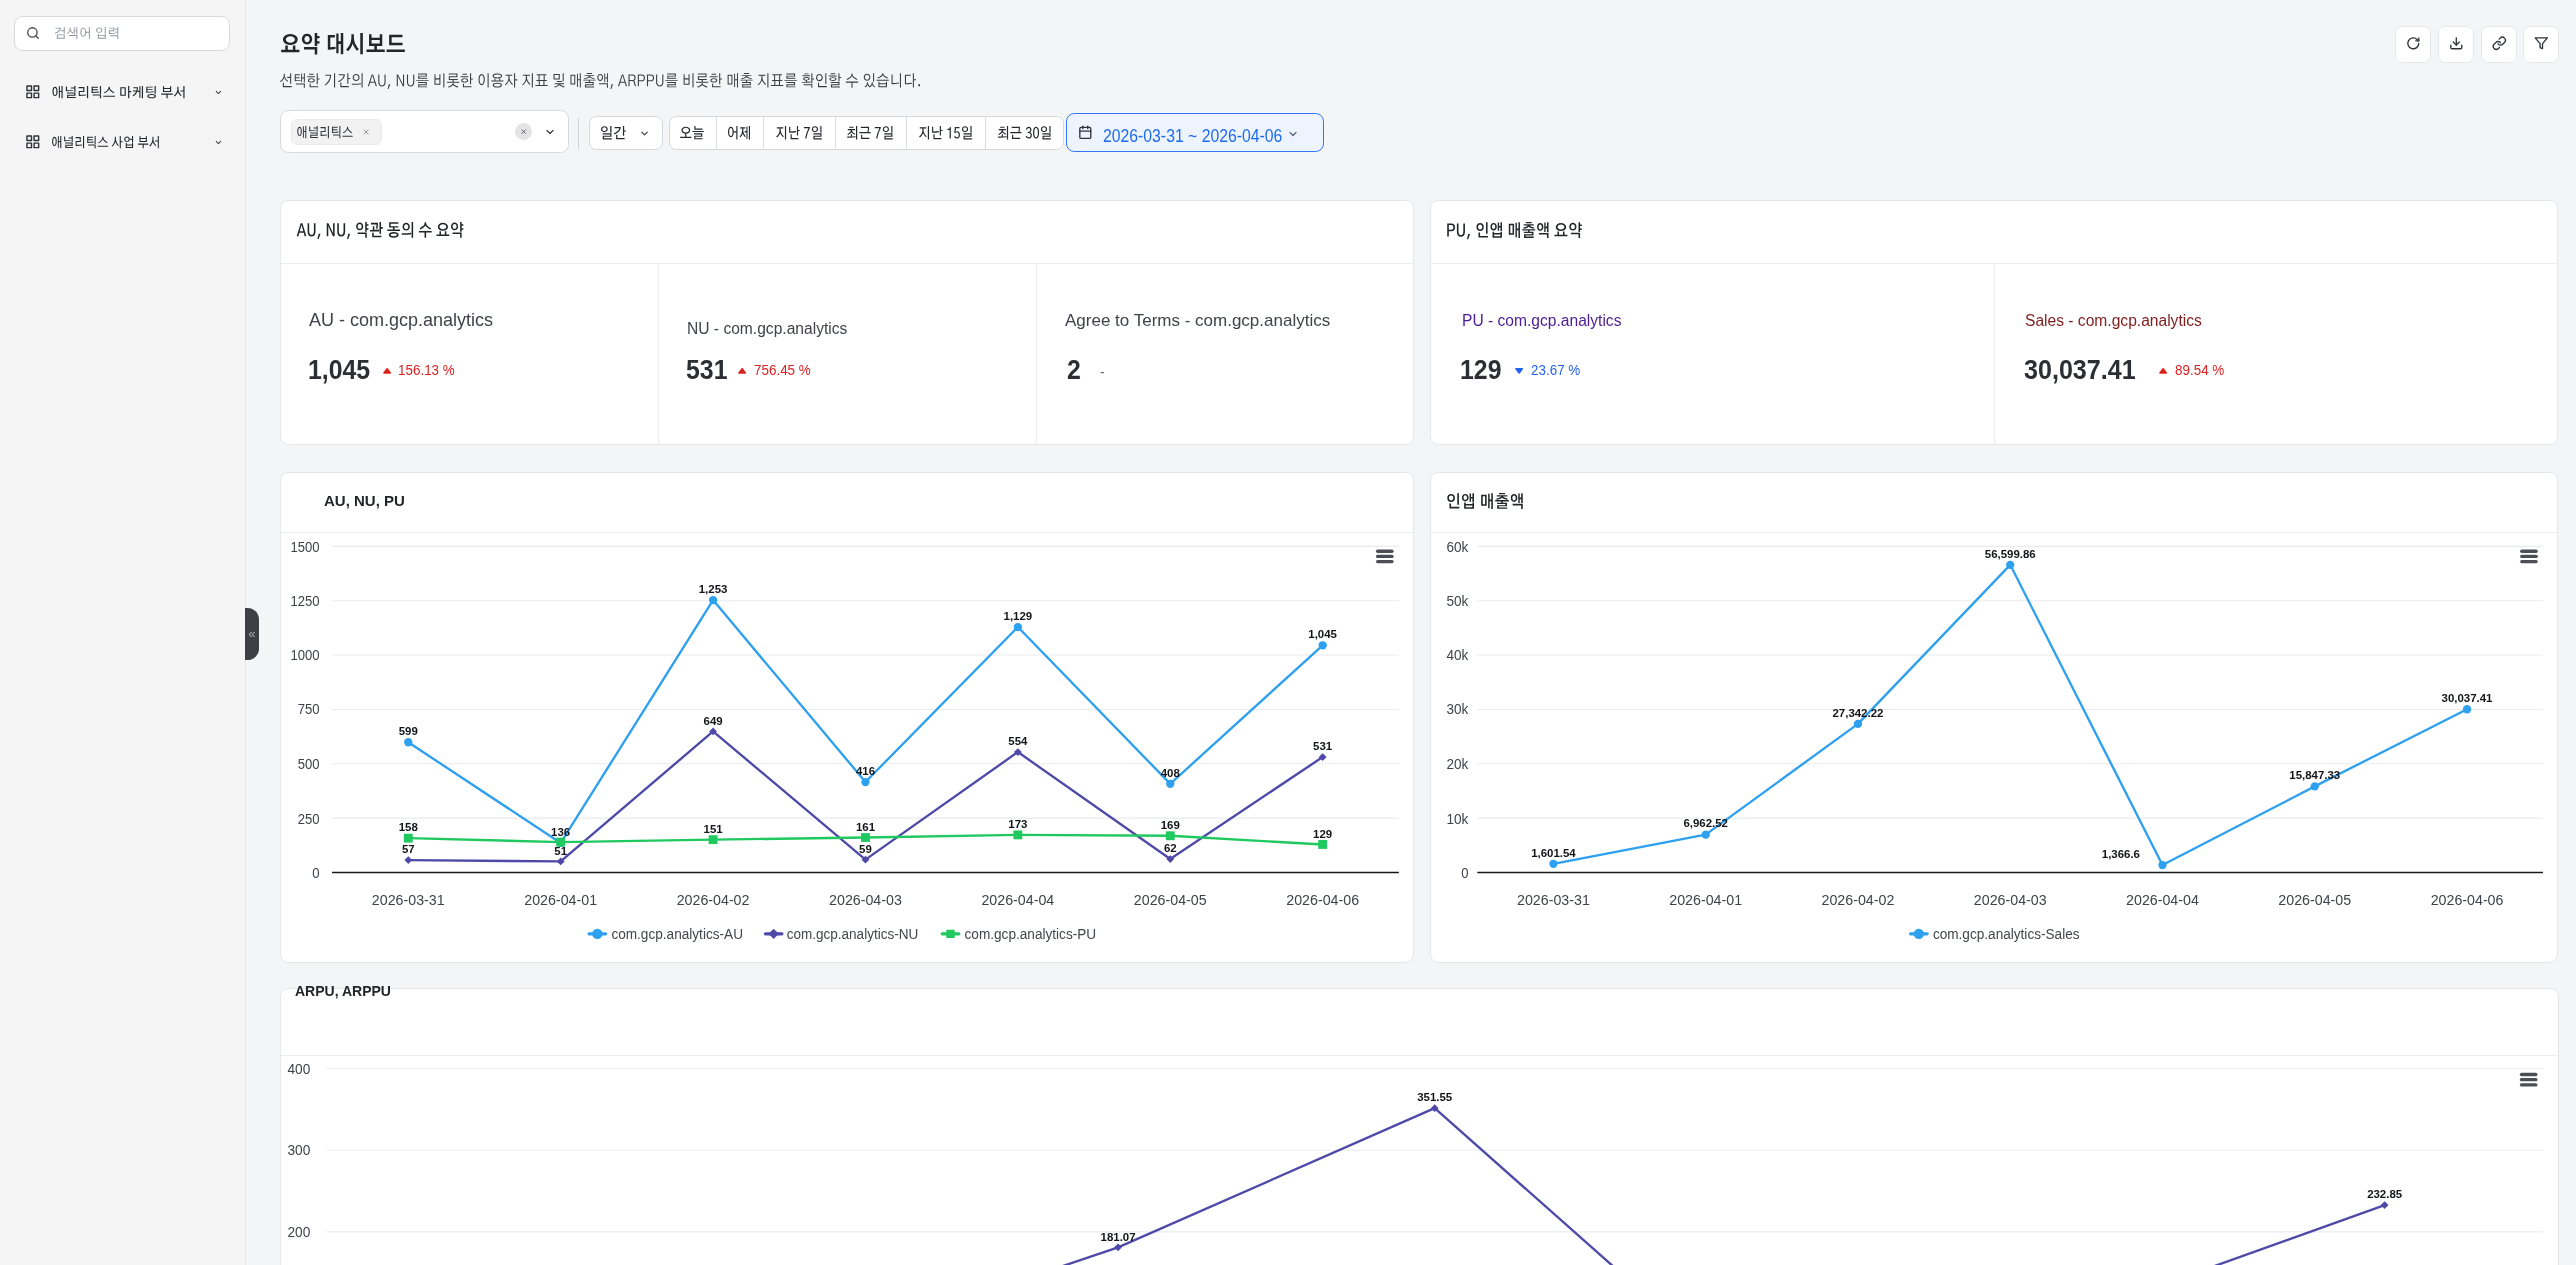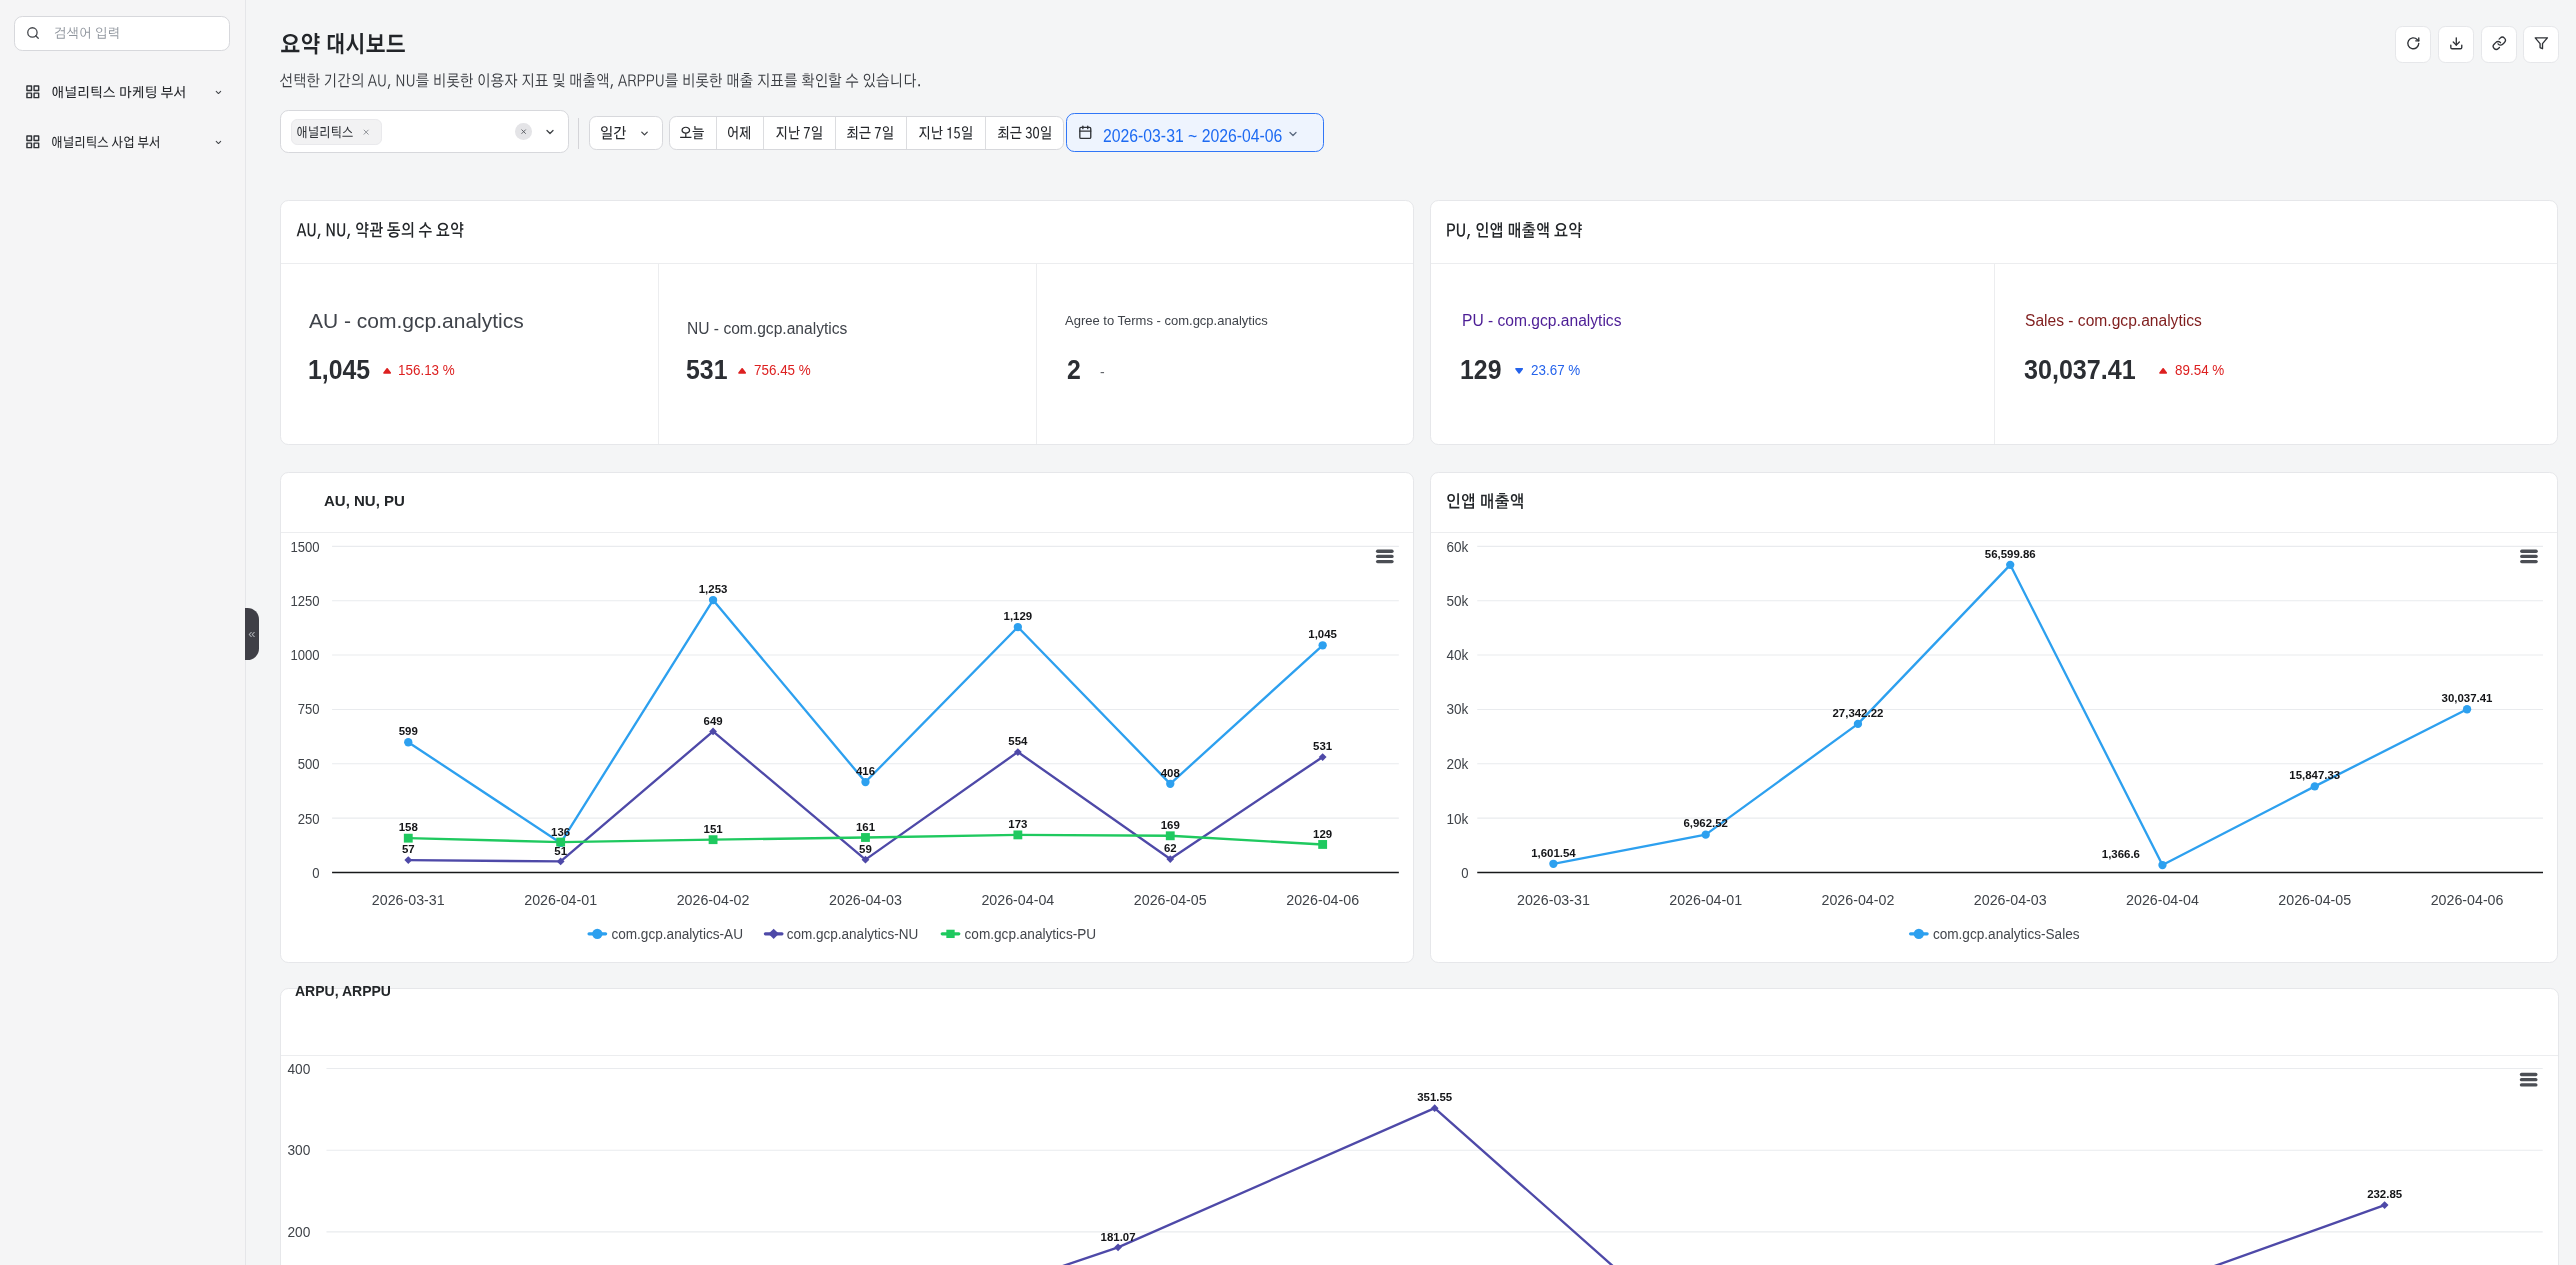--- a/index.html
+++ b/index.html
@@ -121,33 +121,33 @@
 <svg style="position:absolute;left:1287px;top:128px" width="12" height="12" viewBox="0 0 24 24" fill="none" stroke="#5b6a80" stroke-width="2.6" stroke-linecap="round" stroke-linejoin="round">
       <path d="M6 9l6 6 6-6"></path>
     </svg>
 <div style="position:absolute;left:280px;top:200px;width:1134px;height:245px;background:#fff;border:1px solid #e6e7ea;border-radius:8.3px"></div>
 <svg style="position:absolute;left:296px;top:222px;overflow:visible" width="168" height="17" viewBox="-0.11 -27.36 322.00 32.84">
       <path d="M5.879061976549413 -9.5068359375H12.675041876046901L10.679396984924622 -16.5966796875Q10.517587939698492 -17.1767578125 10.045644891122278 -18.93310546875Q9.573701842546063 -20.689453125 9.357956448911223 -21.52734375H9.19614740368509Q8.87252931323283 -20.2705078125 7.901675041876047 -16.5966796875ZM-0.10787269681742043 0.0 7.55108877721943 -25.0400390625H11.029983249581239L18.68894472361809 0.0H15.37185929648241L13.511055276381908 -6.5419921875H5.07001675041876L3.209212730318258 0.0Z M21.00820770519263 -9.2490234375V-25.0400390625H24.109547738693465V-9.28125Q24.109547738693465 -5.8974609375 25.336599664991624 -4.23779296875Q26.56365159128978 -2.578125 28.640201005025123 -2.578125Q30.770686767169174 -2.578125 31.984254606365155 -4.2861328125Q33.19782244556114 -5.994140625 33.19782244556114 -9.28125V-25.0400390625H36.29916247906198V-9.2490234375Q36.29916247906198 -4.576171875 34.357453936348406 -1.998046875Q32.415745393634836 0.580078125 28.640201005025123 0.580078125Q24.999497487437182 0.580078125 23.003852596314907 -1.91748046875Q21.00820770519263 -4.4150390625 21.00820770519263 -9.2490234375Z M39.96683417085428 5.478515625 42.42093802345059 -4.6083984375H46.03467336683417L42.36700167504188 5.478515625Z M57.95460636515913 0.0V-25.0400390625H61.27169179229481L68.04070351758794 -10.5703125L70.4139028475712 -5.4140625H70.57571189279732Q70.19815745393635 -8.7978515625 70.19815745393635 -12.6005859375V-25.0400390625H73.29949748743718V0.0H69.98241206030151L63.18643216080402 -14.3408203125L60.81323283082077 -19.5615234375H60.678391959798994Q61.028978224455614 -16.2099609375 61.028978224455614 -12.375V0.0Z M78.26164154103853 -9.2490234375V-25.0400390625H81.36298157453936V-9.28125Q81.36298157453936 -5.8974609375 82.59003350083752 -4.23779296875Q83.81708542713568 -2.578125 85.89363484087102 -2.578125Q88.02412060301508 -2.578125 89.23768844221107 -4.2861328125Q90.45125628140704 -5.994140625 90.45125628140704 -9.28125V-25.0400390625H93.55259631490787V-9.2490234375Q93.55259631490787 -4.576171875 91.6108877721943 -1.998046875Q89.66917922948073 0.580078125 85.89363484087102 0.580078125Q82.25293132328308 0.580078125 80.25728643216081 -1.91748046875Q78.26164154103853 -4.4150390625 78.26164154103853 -9.2490234375Z M97.22026800670017 5.478515625 99.67437185929649 -4.6083984375H103.28810720268007L99.62043551088777 5.478515625Z M117.7430485762144 -4.25390625V-7.2509765625H135.32629815745395V3.1259765625H132.35979899497488V-4.25390625ZM132.3328308207705 -8.701171875V-27.3603515625H135.32629815745395V-22.9453125H138.56247906197655V-20.0771484375H135.32629815745395V-15.3720703125H138.56247906197655V-12.50390625H135.32629815745395V-8.701171875ZM114.749581239531 -18.7236328125Q114.749581239531 -22.0751953125 116.69128978224455 -24.1376953125Q118.63299832495812 -26.2001953125 121.6534338358459 -26.2001953125Q124.64690117252931 -26.2001953125 126.58860971524288 -24.1376953125Q128.53031825795645 -22.0751953125 128.53031825795645 -18.7236328125Q128.53031825795645 -15.33984375 126.60209380234505 -13.3095703125Q124.67386934673367 -11.279296875 121.6534338358459 -11.279296875Q118.57906197654941 -11.279296875 116.66432160804021 -13.3095703125Q114.749581239531 -15.33984375 114.749581239531 -18.7236328125ZM117.79698492462312 -18.7236328125Q117.79698492462312 -16.7255859375 118.87571189279731 -15.4365234375Q119.95443886097152 -14.1474609375 121.6534338358459 -14.1474609375Q123.37939698492463 -14.1474609375 124.43115577889446 -15.4365234375Q125.48291457286432 -16.7255859375 125.48291457286432 -18.7236328125Q125.48291457286432 -20.7216796875 124.43115577889446 -22.02685546875Q123.37939698492463 -23.33203125 121.6534338358459 -23.33203125Q119.95443886097152 -23.33203125 118.87571189279731 -22.0107421875Q117.79698492462312 -20.689453125 117.79698492462312 -18.7236328125Z M145.8708542713568 2.126953125V-6.7353515625H148.83735343383586V-0.9345703125H163.6428810720268V2.126953125ZM141.63685092127304 -8.89453125V-11.98828125H144.09095477386936Q154.79731993299833 -11.98828125 159.19313232830822 -12.697265625V-9.732421875Q157.06264656616418 -9.3779296875 152.58592964824123 -9.13623046875Q148.10921273031826 -8.89453125 144.063986599665 -8.89453125ZM147.03048576214405 -10.7958984375V-19.1103515625H149.9430485762144V-10.7958984375ZM159.86733668341708 -4.8662109375V-27.3603515625H162.86080402010052V-17.4990234375H166.1778894472362V-14.373046875H162.86080402010052V-4.8662109375ZM143.55159128978227 -22.7197265625V-25.6845703125H157.0356783919598Q157.0356783919598 -19.9482421875 155.98391959798997 -14.5341796875H153.12529313232832Q154.12311557788945 -19.3681640625 154.12311557788945 -22.7197265625Z M177.85510887772196 -2.513671875Q177.85510887772196 -5.091796875 180.44405360134004 -6.49365234375Q183.03299832495816 -7.8955078125 187.34790619765496 -7.8955078125Q191.66281407035177 -7.8955078125 194.2922110552764 -6.509765625Q196.92160804020102 -5.1240234375 196.92160804020102 -2.513671875Q196.92160804020102 0.0322265625 194.27872696817423 1.43408203125Q191.63584589614743 2.8359375 187.34790619765496 2.8359375Q183.03299832495816 2.8359375 180.44405360134004 1.4501953125Q177.85510887772196 0.064453125 177.85510887772196 -2.513671875ZM181.1452261306533 -2.513671875Q181.1452261306533 0.0 187.3748743718593 0.0Q190.2065326633166 0.0 191.91901172529316 -0.64453125Q193.6314907872697 -1.2890625 193.6314907872697 -2.513671875Q193.6314907872697 -5.0595703125 187.3748743718593 -5.0595703125Q184.4353433835846 -5.0595703125 182.79028475711897 -4.4150390625Q181.1452261306533 -3.7705078125 181.1452261306533 -2.513671875ZM174.96951423785598 -10.0224609375V-12.955078125H185.86465661641543V-17.982421875H188.8850921273032V-12.955078125H199.6453936348409V-10.0224609375ZM178.58324958123956 -16.5V-26.6513671875H196.2743718592965V-23.783203125H181.57671691792297V-19.3681640625H196.40921273031827V-16.5Z M202.85460636515916 -2.6103515625V-5.6396484375H205.7671691792295Q213.85762144053604 -5.6396484375 221.11206030150757 -6.7998046875V-3.802734375Q213.93852596314912 -2.6103515625 205.6592964824121 -2.6103515625ZM221.84020100502516 2.9326171875V-27.3603515625H224.88760469011729V2.9326171875ZM204.3917922948074 -18.2080078125Q204.3917922948074 -21.591796875 206.38743718592968 -23.654296875Q208.38308207705194 -25.716796875 211.4844221105528 -25.716796875Q214.55879396984926 -25.716796875 216.56792294807371 -23.63818359375Q218.57705192629817 -21.5595703125 218.57705192629817 -18.2080078125Q218.57705192629817 -14.7919921875 216.5814070351759 -12.76171875Q214.58576214405363 -10.7314453125 211.4844221105528 -10.7314453125Q208.3561139028476 -10.7314453125 206.37395309882749 -12.77783203125Q204.3917922948074 -14.82421875 204.3917922948074 -18.2080078125ZM207.46616415410386 -18.2080078125Q207.46616415410386 -16.177734375 208.58534338358461 -14.87255859375Q209.70452261306536 -13.5673828125 211.4844221105528 -13.5673828125Q213.26432160804023 -13.5673828125 214.39698492462315 -14.87255859375Q215.52964824120605 -16.177734375 215.52964824120605 -18.2080078125Q215.52964824120605 -20.2060546875 214.39698492462315 -21.54345703125Q213.26432160804023 -22.880859375 211.4844221105528 -22.880859375Q209.7314907872697 -22.880859375 208.59882747068679 -21.52734375Q207.46616415410386 -20.173828125 207.46616415410386 -18.2080078125Z M236.07939698492467 -6.9931640625V-10.119140625H260.7552763819096V-6.9931640625H249.9949748743719V2.96484375H246.94757118927976V-6.9931640625ZM237.34690117252936 -15.59765625Q239.07286432160808 -16.2421875 240.70443886097155 -17.19287109375Q242.33601340033505 -18.1435546875 243.80577889447238 -19.400390625Q245.27554438860975 -20.6572265625 246.16549413735345 -22.25244140625Q247.05544388609718 -23.84765625 247.05544388609718 -25.4912109375V-27.005859375H249.9949748743719V-25.4912109375Q249.9949748743719 -23.3642578125 251.58609715242886 -21.28564453125Q253.1772194304858 -19.20703125 255.2672529313233 -17.853515625Q257.35728643216083 -16.5 259.649581239531 -15.6298828125L258.13936348408714 -12.9873046875Q255.38860971524292 -13.986328125 252.58391959799 -16.12939453125Q249.77922948073706 -18.2724609375 248.51172529313237 -20.560546875Q247.32512562814074 -18.2724609375 244.49346733668347 -16.09716796875Q241.66180904522616 -13.921875 238.85711892797323 -12.955078125Z M270.00536013400335 -0.193359375V-3.3193359375H275.6956448911223V-9.66796875H278.66214405360137V-3.3193359375H286.1323283082077V-9.66796875H289.0988274706868V-3.3193359375H294.6812395309883V-0.193359375ZM272.5673366834171 -18.1435546875Q272.5673366834171 -21.6884765625 275.3989949748744 -23.73486328125Q278.2306532663317 -25.78125 282.41072026800674 -25.78125Q286.53685092127307 -25.78125 289.3954773869347 -23.73486328125Q292.25410385259636 -21.6884765625 292.25410385259636 -18.1435546875Q292.25410385259636 -14.5986328125 289.4089614740369 -12.55224609375Q286.5638190954774 -10.505859375 282.41072026800674 -10.505859375Q278.20368509212733 -10.505859375 275.3855108877722 -12.55224609375Q272.5673366834171 -14.5986328125 272.5673366834171 -18.1435546875ZM275.8844221105528 -18.1435546875Q275.8844221105528 -15.9521484375 277.78567839195983 -14.67919921875Q279.68693467336686 -13.40625 282.41072026800674 -13.40625Q285.1884422110553 -13.40625 287.062730318258 -14.6953125Q288.9370184254607 -15.984375 288.9370184254607 -18.1435546875Q288.9370184254607 -20.2705078125 287.04924623115585 -21.57568359375Q285.16147403685096 -22.880859375 282.41072026800674 -22.880859375Q279.74087102177555 -22.880859375 277.8126465661642 -21.57568359375Q275.8844221105528 -20.2705078125 275.8844221105528 -18.1435546875Z M301.0726968174204 -4.25390625V-7.2509765625H318.65594639866V3.1259765625H315.6894472361809V-4.25390625ZM315.66247906197657 -8.701171875V-27.3603515625H318.65594639866V-22.9453125H321.8921273031826V-20.0771484375H318.65594639866V-15.3720703125H321.8921273031826V-12.50390625H318.65594639866V-8.701171875ZM298.079229480737 -18.7236328125Q298.079229480737 -22.0751953125 300.0209380234506 -24.1376953125Q301.96264656616415 -26.2001953125 304.9830820770519 -26.2001953125Q307.97654941373537 -26.2001953125 309.9182579564489 -24.1376953125Q311.85996649916245 -22.0751953125 311.85996649916245 -18.7236328125Q311.85996649916245 -15.33984375 309.9317420435511 -13.3095703125Q308.0035175879397 -11.279296875 304.9830820770519 -11.279296875Q301.90871021775547 -11.279296875 299.99396984924624 -13.3095703125Q298.079229480737 -15.33984375 298.079229480737 -18.7236328125ZM301.12663316582916 -18.7236328125Q301.12663316582916 -16.7255859375 302.2053601340034 -15.4365234375Q303.2840871021776 -14.1474609375 304.9830820770519 -14.1474609375Q306.7090452261306 -14.1474609375 307.7608040201005 -15.4365234375Q308.81256281407036 -16.7255859375 308.81256281407036 -18.7236328125Q308.81256281407036 -20.7216796875 307.7608040201005 -22.02685546875Q306.7090452261306 -23.33203125 304.9830820770519 -23.33203125Q303.2840871021776 -23.33203125 302.2053601340034 -22.0107421875Q301.12663316582916 -20.689453125 301.12663316582916 -18.7236328125Z" fill="#232629"></path>
     </svg>
 <div style="position:absolute;left:281px;top:263px;width:1132px;height:1px;background:#ecedef;"></div>
 <div style="position:absolute;left:658px;top:264px;width:1px;height:180px;background:#ecedef;"></div>
 <div style="position:absolute;left:1036px;top:264px;width:1px;height:180px;background:#ecedef;"></div>
-<div style="position:absolute;left:309px;top:313px;font-size:21px;line-height:15.6px;color:#3f434a;font-weight:400;white-space:nowrap;">AU - com.gcp.analytics</div>
+<div style="position:absolute;left:309px;top:313px;font-size:18px;line-height:15.6px;color:#3f434a;font-weight:400;white-space:nowrap;">AU - com.gcp.analytics</div>
 <div style="position:absolute;left:308px;top:357px;font-size:27px;line-height:27px;color:#2b2e33;font-weight:700;white-space:nowrap;transform:scaleX(0.92);transform-origin:0 0;">1,045</div>
 <svg style="position:absolute;left:383px;top:368px" width="8.3" height="5.7" viewBox="0 0 16 11">
       <path d="M8 1.5 L14.2 9.5 L1.8 9.5 Z" fill="#dd2020" stroke="#dd2020" stroke-width="3" stroke-linejoin="round"></path>
     </svg>
 <div style="position:absolute;left:398px;top:363px;font-size:14.6px;line-height:14.6px;color:#dd2020;font-weight:400;white-space:nowrap;transform:scaleX(0.92);transform-origin:0 0;">156.13&nbsp;%</div>
 <div style="position:absolute;left:687px;top:321px;font-size:15.6px;line-height:15.6px;color:#3f434a;font-weight:400;white-space:nowrap;">NU - com.gcp.analytics</div>
 <div style="position:absolute;left:686px;top:357px;font-size:27px;line-height:27px;color:#2b2e33;font-weight:700;white-space:nowrap;transform:scaleX(0.92);transform-origin:0 0;">531</div>
 <svg style="position:absolute;left:738px;top:368px" width="8.3" height="5.7" viewBox="0 0 16 11">
       <path d="M8 1.5 L14.2 9.5 L1.8 9.5 Z" fill="#dd2020" stroke="#dd2020" stroke-width="3" stroke-linejoin="round"></path>
     </svg>
 <div style="position:absolute;left:754px;top:363px;font-size:14.6px;line-height:14.6px;color:#dd2020;font-weight:400;white-space:nowrap;transform:scaleX(0.92);transform-origin:0 0;">756.45&nbsp;%</div>
-<div style="position:absolute;left:1065px;top:313px;font-size:13px;line-height:15.6px;color:#3f434a;font-weight:400;white-space:nowrap;text-align:center;">Agree to Terms - com.gcp.analytics</div>
+<div style="position:absolute;left:1065px;top:313px;font-size:17px;line-height:15.6px;color:#3f434a;font-weight:400;white-space:nowrap;text-align:center;">Agree to Terms - com.gcp.analytics</div>
 <div style="position:absolute;left:1067px;top:357px;font-size:27px;line-height:27px;color:#2b2e33;font-weight:700;white-space:nowrap;transform:scaleX(0.92);transform-origin:0 0;">2</div>
 <div style="position:absolute;left:1100px;top:365px;font-size:14px;line-height:14px;color:#63666b;font-weight:400;white-space:nowrap;">-</div>
 <div style="position:absolute;left:1430px;top:200px;width:1128px;height:245px;background:#fff;border:1px solid #e6e7ea;border-radius:8.3px"></div>
 <svg style="position:absolute;left:1447px;top:222px;overflow:visible" width="135" height="17.3" viewBox="2.57 -27.84 259.27 33.32">
       <path d="M2.5749023437500003 0.0V-25.0400390625H10.79267578125Q14.052392578125 -25.0400390625 15.901391601562501 -22.9775390625Q17.750390625 -20.9150390625 17.750390625 -17.4990234375Q17.750390625 -13.986328125 15.860302734375 -11.9560546875Q13.97021484375 -9.92578125 10.847460937500001 -9.92578125H5.6976562500000005V0.0ZM5.6976562500000005 -13.0517578125H10.381787109375Q12.354052734375001 -13.0517578125 13.436059570312501 -14.1796875Q14.51806640625 -15.3076171875 14.51806640625 -17.4990234375Q14.51806640625 -19.658203125 13.449755859375 -20.77001953125Q12.3814453125 -21.8818359375 10.35439453125 -21.8818359375H5.6976562500000005Z M21.229248046875 -9.2490234375V-25.0400390625H24.37939453125V-9.28125Q24.37939453125 -5.8974609375 25.6257568359375 -4.23779296875Q26.872119140625003 -2.578125 28.98134765625 -2.578125Q31.145361328125 -2.578125 32.37802734375 -4.2861328125Q33.610693359375 -5.994140625 33.610693359375 -9.28125V-25.0400390625H36.760839843750006V-9.2490234375Q36.760839843750006 -4.576171875 34.78857421875 -1.998046875Q32.81630859375 0.580078125 28.98134765625 0.580078125Q25.283349609375 0.580078125 23.256298828125 -1.91748046875Q21.229248046875 -4.4150390625 21.229248046875 -9.2490234375Z M40.48623046875 5.478515625 42.978955078125004 -4.6083984375H46.649560546875L42.924169921875006 5.478515625Z M62.838574218750004 2.0625V-7.412109375H65.879150390625V-1.095703125H81.13681640625V2.0625ZM77.274462890625 -5.220703125V-27.3603515625H80.34243164062501V-5.220703125ZM58.866650390625004 -18.2724609375Q58.866650390625004 -21.78515625 60.852612304687504 -23.96044921875Q62.838574218750004 -26.1357421875 65.96132812500001 -26.1357421875Q69.056689453125 -26.1357421875 71.0700439453125 -23.96044921875Q73.08339843750001 -21.78515625 73.08339843750001 -18.2724609375Q73.08339843750001 -14.7275390625 71.09743652343751 -12.58447265625Q69.11147460937501 -10.44140625 65.96132812500001 -10.44140625Q62.783789062500006 -10.44140625 60.82521972656251 -12.58447265625Q58.866650390625004 -14.7275390625 58.866650390625004 -18.2724609375ZM61.962011718750006 -18.2724609375Q61.962011718750006 -16.11328125 63.07141113281251 -14.71142578125Q64.18081054687501 -13.3095703125 65.96132812500001 -13.3095703125Q67.76923828125 -13.3095703125 68.8786376953125 -14.7275390625Q69.988037109375 -16.1455078125 69.988037109375 -18.2724609375Q69.988037109375 -20.3994140625 68.8786376953125 -21.8173828125Q67.76923828125 -23.2353515625 65.96132812500001 -23.2353515625Q64.208203125 -23.2353515625 63.085107421875 -21.8173828125Q61.962011718750006 -20.3994140625 61.962011718750006 -18.2724609375Z M89.929833984375 2.4814453125V-9.28125H92.91562499999999V-6.4453125H105.0779296875V-9.28125H108.063720703125V2.4814453125ZM92.91562499999999 -0.4189453125H105.0779296875V-3.73828125H92.91562499999999ZM99.87333984375 -10.7958984375V-27.0380859375H102.5578125V-20.2060546875H105.160107421875V-27.3603515625H108.036328125V-10.5703125H105.160107421875V-17.015625H102.5578125V-10.7958984375ZM85.820947265625 -18.8525390625Q85.820947265625 -22.0751953125 87.5329833984375 -24.08935546875Q89.24501953125 -26.103515625 91.98427734375 -26.103515625Q94.72353515625 -26.103515625 96.421875 -24.08935546875Q98.12021484374999 -22.0751953125 98.12021484374999 -18.8525390625Q98.12021484374999 -15.59765625 96.4355712890625 -13.599609375Q94.750927734375 -11.6015625 91.98427734375 -11.6015625Q89.21762695312499 -11.6015625 87.519287109375 -13.599609375Q85.820947265625 -15.59765625 85.820947265625 -18.8525390625ZM88.834130859375 -18.8525390625Q88.834130859375 -16.9189453125 89.68330078125 -15.67822265625Q90.532470703125 -14.4375 91.98427734375 -14.4375Q93.436083984375 -14.4375 94.2715576171875 -15.67822265625Q95.10703124999999 -16.9189453125 95.10703124999999 -18.8525390625Q95.10703124999999 -20.75390625 94.25786132812499 -22.02685546875Q93.40869140625 -23.2998046875 91.98427734375 -23.2998046875Q90.55986328125 -23.2998046875 89.6969970703125 -22.0107421875Q88.834130859375 -20.7216796875 88.834130859375 -18.8525390625Z M134.086669921875 1.5791015625V-26.5224609375H136.8533203125V-15.404296875H139.784326171875V-27.3603515625H142.71533203125V2.9326171875H139.784326171875V-12.0205078125H136.8533203125V1.5791015625ZM121.21215820312499 -3.287109375V-24.3955078125H131.3748046875V-3.287109375ZM124.14316406249999 -6.251953125H128.44379882812498V-21.4306640625H124.14316406249999Z M150.60439453125 2.771484375V-4.3505859375H165.72509765625V-6.4453125H150.467431640625V-9.087890625H168.73828125V-2.0625H153.617578125V0.0966796875H169.34091796875V2.771484375ZM147.070751953125 -11.47265625V-14.0830078125H172.1349609375V-11.47265625H161.12314453125V-8.25H158.16474609375V-11.47265625ZM154.11064453125 -25.39453125V-27.84375H165.314208984375V-25.39453125ZM148.823876953125 -17.1767578125Q151.59052734375 -17.595703125 154.3434814453125 -18.626953125Q157.096435546875 -19.658203125 157.39775390625 -20.625L157.425146484375 -20.947265625H149.919580078125V-23.4287109375H169.423095703125V-20.947265625H162.027099609375L162.10927734375 -20.625Q162.43798828125 -19.787109375 165.095068359375 -18.70751953125Q167.7521484375 -17.6279296875 170.32705078125 -17.1767578125L169.1765625 -14.7919921875Q166.71123046875 -15.275390625 163.8213134765625 -16.35498046875Q160.931396484375 -17.4345703125 159.753515625 -18.69140625Q158.466064453125 -17.3701171875 155.7131103515625 -16.32275390625Q152.96015625 -15.275390625 150.0017578125 -14.7275390625Z M179.1474609375 -3.8994140625V-6.8642578125H197.71962890625V3.09375H194.7064453125V-3.8994140625ZM189.50185546875 -8.7333984375V-27.0380859375H192.158935546875V-19.20703125H194.843408203125V-27.3603515625H197.71962890625V-8.2822265625H194.843408203125V-15.984375H192.158935546875V-8.7333984375ZM175.668603515625 -18.3046875Q175.668603515625 -21.720703125 177.33955078125 -23.83154296875Q179.010498046875 -25.9423828125 181.749755859375 -25.9423828125Q184.46162109374998 -25.9423828125 186.132568359375 -23.8154296875Q187.803515625 -21.6884765625 187.803515625 -18.3046875Q187.803515625 -14.8564453125 186.1462646484375 -12.74560546875Q184.489013671875 -10.634765625 181.749755859375 -10.634765625Q178.98310546874998 -10.634765625 177.3258544921875 -12.74560546875Q175.668603515625 -14.8564453125 175.668603515625 -18.3046875ZM178.681787109375 -18.3046875Q178.681787109375 -16.2099609375 179.503564453125 -14.8564453125Q180.325341796875 -13.5029296875 181.749755859375 -13.5029296875Q183.174169921875 -13.5029296875 183.9822509765625 -14.87255859375Q184.79033203125 -16.2421875 184.79033203125 -18.3046875Q184.79033203125 -20.3671875 183.9822509765625 -21.73681640625Q183.174169921875 -23.1064453125 181.749755859375 -23.1064453125Q180.325341796875 -23.1064453125 179.503564453125 -21.720703125Q178.681787109375 -20.3349609375 178.681787109375 -18.3046875Z M209.142333984375 -0.193359375V-3.3193359375H214.92216796875V-9.66796875H217.9353515625V-3.3193359375H225.523095703125V-9.66796875H228.536279296875V-3.3193359375H234.20654296875V-0.193359375ZM211.74462890625 -18.1435546875Q211.74462890625 -21.6884765625 214.620849609375 -23.73486328125Q217.4970703125 -25.78125 221.742919921875 -25.78125Q225.933984375 -25.78125 228.83759765625 -23.73486328125Q231.7412109375 -21.6884765625 231.7412109375 -18.1435546875Q231.7412109375 -14.5986328125 228.85129394531248 -12.55224609375Q225.96137695312498 -10.505859375 221.742919921875 -10.505859375Q217.46967773437498 -10.505859375 214.60715332031248 -12.55224609375Q211.74462890625 -14.5986328125 211.74462890625 -18.1435546875ZM215.113916015625 -18.1435546875Q215.113916015625 -15.9521484375 217.0450927734375 -14.67919921875Q218.97626953124998 -13.40625 221.742919921875 -13.40625Q224.56435546875 -13.40625 226.4681396484375 -14.6953125Q228.37192382812498 -15.984375 228.37192382812498 -18.1435546875Q228.37192382812498 -20.2705078125 226.45444335937498 -21.57568359375Q224.53696289062498 -22.880859375 221.742919921875 -22.880859375Q219.0310546875 -22.880859375 217.07248535156248 -21.57568359375Q215.113916015625 -20.2705078125 215.113916015625 -18.1435546875Z M240.69858398437498 -4.25390625V-7.2509765625H258.55854492187495V3.1259765625H255.54536132812498V-4.25390625ZM255.51796875 -8.701171875V-27.3603515625H258.55854492187495V-22.9453125H261.84565429687495V-20.0771484375H258.55854492187495V-15.3720703125H261.84565429687495V-12.50390625H258.55854492187495V-8.701171875ZM237.6580078125 -18.7236328125Q237.6580078125 -22.0751953125 239.63027343749997 -24.1376953125Q241.60253906249997 -26.2001953125 244.67050781249998 -26.2001953125Q247.711083984375 -26.2001953125 249.683349609375 -24.1376953125Q251.65561523437498 -22.0751953125 251.65561523437498 -18.7236328125Q251.65561523437498 -15.33984375 249.69704589843747 -13.3095703125Q247.73847656249998 -11.279296875 244.67050781249998 -11.279296875Q241.54775390625 -11.279296875 239.60288085937498 -13.3095703125Q237.6580078125 -15.33984375 237.6580078125 -18.7236328125ZM240.75336914062498 -18.7236328125Q240.75336914062498 -16.7255859375 241.84907226562498 -15.4365234375Q242.94477539062498 -14.1474609375 244.67050781249998 -14.1474609375Q246.4236328125 -14.1474609375 247.491943359375 -15.4365234375Q248.56025390624998 -16.7255859375 248.56025390624998 -18.7236328125Q248.56025390624998 -20.7216796875 247.491943359375 -22.02685546875Q246.4236328125 -23.33203125 244.67050781249998 -23.33203125Q242.94477539062498 -23.33203125 241.84907226562498 -22.0107421875Q240.75336914062498 -20.689453125 240.75336914062498 -18.7236328125Z" fill="#232629"></path>
     </svg>
 <div style="position:absolute;left:1431px;top:263px;width:1126px;height:1px;background:#ecedef;"></div>
 <div style="position:absolute;left:1994px;top:264px;width:1px;height:180px;background:#ecedef;"></div>
 <div style="position:absolute;left:1462px;top:313px;font-size:15.6px;line-height:15.6px;color:#4c1d95;font-weight:400;white-space:nowrap;">PU - com.gcp.analytics</div>
 <div style="position:absolute;left:1460px;top:357px;font-size:27px;line-height:27px;color:#2b2e33;font-weight:700;white-space:nowrap;transform:scaleX(0.92);transform-origin:0 0;">129</div>

